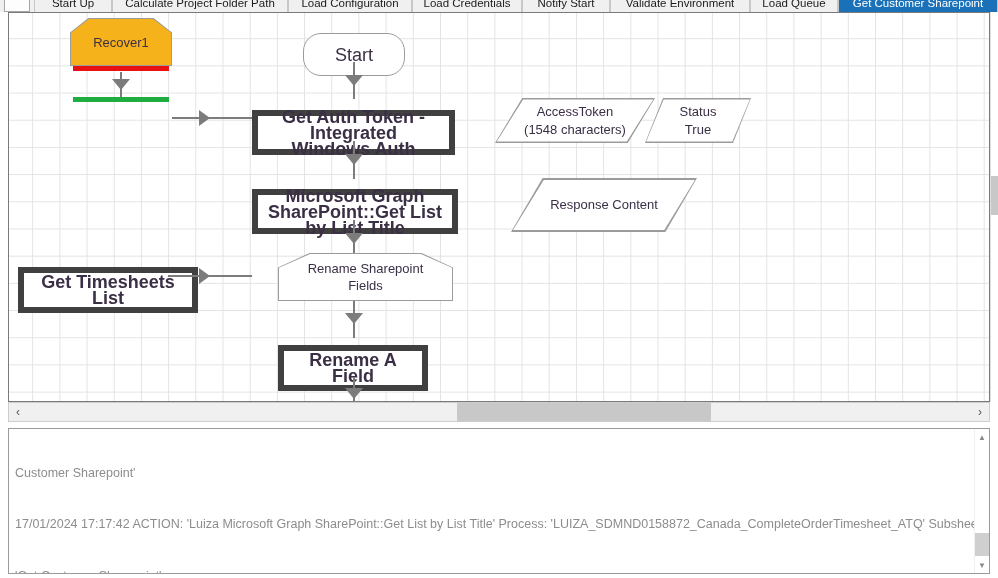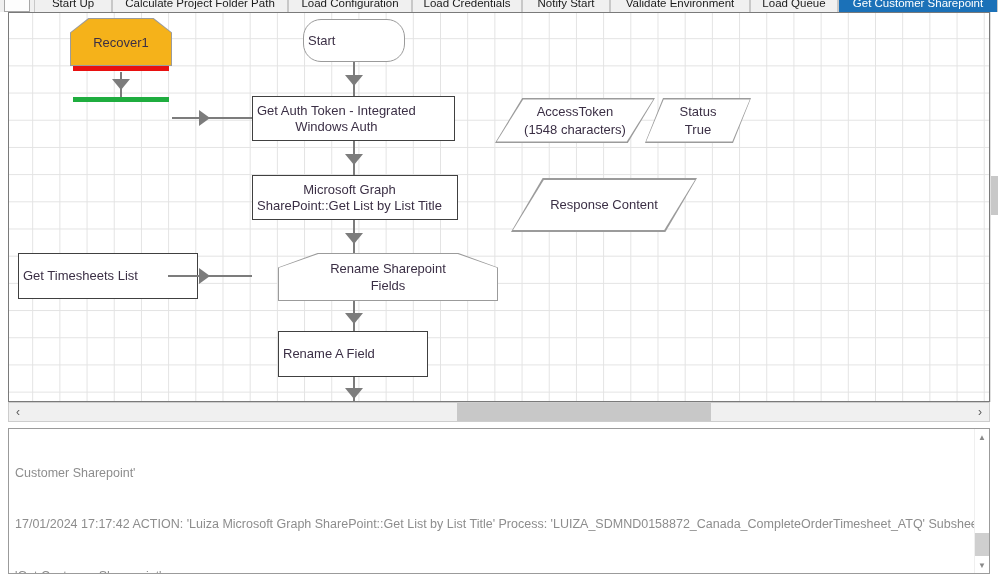--- a/index.html
+++ b/index.html
@@ -48,29 +48,30 @@
     background-image:
       linear-gradient(to right,#e3e3e3 1px,transparent 1px),
       linear-gradient(to bottom,#e3e3e3 1px,transparent 1px);
     background-size:27.2px 27.2px;
     background-position:-4px -2px;
   }
 
   
   .node{
     position:absolute;box-sizing:border-box;
-    display:flex;align-items:center;
+    display:flex;align-items:center;justify-content:center;
     text-align:center;
     color:#3b2f45;
-    font-size:13px;line-height:16px;
-    background:#ffffff;
+    font-size:18px;line-height:16px;
+    background:#ffffff;
+    margin-top:14px;
   }
   .node .txt{display:block;padding:0 4px;}
 
-  .n-rect{border:1px solid #404040;box-shadow:0 0 0 0 transparent;}
+  .n-rect{border:6px solid #404040;box-shadow:0 0 0 0 transparent;font-weight:bold;}
   .n-round{border:1px solid #9b9b9b;border-radius:18px;}
   .hexwrap{position:absolute;}
   .hexwrap .fill{
     position:absolute;left:0;top:0;width:100%;height:100%;
     background:#9b9b9b;
     clip-path:polygon(0% 22%, 14% 0%, 86% 0%, 100% 22%, 100% 78%, 86% 100%, 14% 100%, 0% 78%);
   }
   .hexwrap .inner{
     position:absolute;left:1px;top:1px;width:calc(100% - 2px);height:calc(100% - 2px);
     background:#ffffff;
@@ -256,21 +257,21 @@
     <div class="vline" style="left:344px;top:207px;height:38px;"></div>
     <div class="arrow-d" style="left:336px;top:220px;"></div>
 
     <div class="node n-rect" style="left:9px;top:240px;width:180px;height:46px;">
       <span class="txt">Get Timesheets List</span>
     </div>
 
     <div class="hline" style="left:159px;top:262px;width:84px;"></div>
     <div class="arrow-r" style="left:190px;top:255px;"></div>
 
-    <div class="hexwrap top-only" style="left:269px;top:240px;width:175px;height:48px;padding-left:45px;">
+    <div class="hexwrap top-only" style="left:269px;top:240px;width:175px;height:48px;">
       <div class="fill"></div>
       <div class="inner">
         <span class="txt"><span>Rename Sharepoint</span><br><span>Fields</span></span>
       </div>
     </div>
 
     <div class="vline" style="left:344px;top:288px;height:37px;"></div>
     <div class="arrow-d" style="left:336px;top:300px;"></div>
 
     <div class="node n-rect" style="left:269px;top:318px;width:150px;height:46px;">

